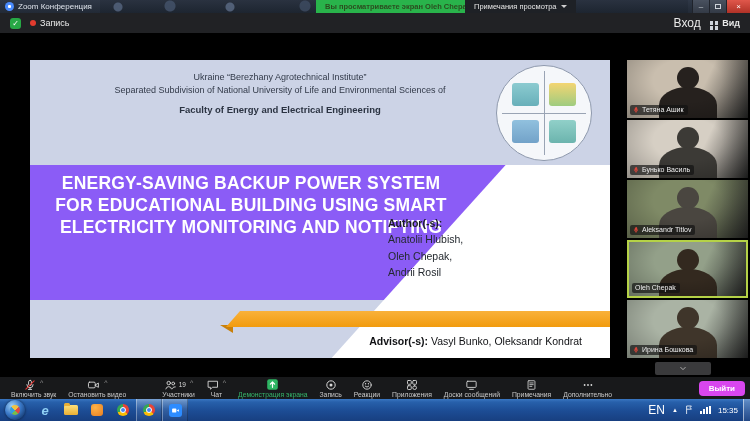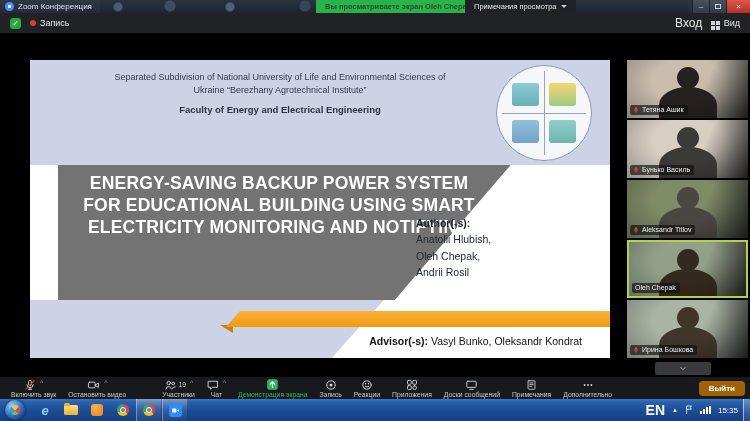--- a/index.html
+++ b/index.html
@@ -38,21 +38,21 @@
 
   
   .menubar { position:absolute; top:13px; left:0; right:0; height:20px; background:#212225;
     display:flex; align-items:center; padding:0 10px; gap:9px; z-index:19; }
   .shield { width:11px; height:11px; background:#27a845; border-radius:3px; color:#fff;
     font-size:8px; line-height:11px; text-align:center; cursor:pointer; }
   .rec { display:flex; align-items:center; gap:4px; color:#eaeaea; font-size:9px; }
   .rec-dot { width:6px; height:6px; border-radius:50%; background:#e23b2e; }
   .mspacer { flex:1; }
   .mb-link { color:#e8e8e8; font-size:12px; cursor:pointer; }
-  .mb-view { display:flex; align-items:center; color:#e8e8e8; font-size:9px; cursor:pointer; }
+  .mb-view { display:flex; align-items:center; color:#e8e8e8; font-size:9px; cursor:pointer;font-weight:bold; }
   .grid-ic { width:3.5px; height:3.5px; background:#cfd4db; box-shadow:5px 0 #cfd4db, 0 5px #cfd4db, 5px 5px #cfd4db; margin-right:9px; }
 
   
   .main { position:absolute; top:33px; left:0; right:0; height:344px; background:#000; }
 
   .slide { position:absolute; left:30px; top:27px; width:580px; height:298px; background:#fff; overflow:hidden; }
   .slide-header { position:absolute; top:0; left:0; right:0; height:105px; background:#ccd3e6; }
   .inst { position:absolute; top:11px; left:40px; width:420px; text-align:center; font-size:9px; color:#323a49; line-height:1.4; }
   .faculty { position:absolute; top:44px; left:40px; width:420px; text-align:center; font-size:9.5px; font-weight:bold; color:#2b3342; }
   .logo { position:absolute; top:5px; left:466px; width:96px; height:96px; border-radius:50%;
@@ -128,21 +128,21 @@
   .ic-ie { color:#8fd0f5; font-size:13px; font-style:italic; font-weight:bold; line-height:1; }
   .ic-folder { width:14px; height:10px; background:linear-gradient(#fde07a,#e9af35); border-radius:1.5px; position:relative; }
   .ic-folder::before { content:""; position:absolute; top:-2px; left:0; width:6px; height:3px;
     background:#e9af35; border-radius:1.5px 1.5px 0 0; }
   .ic-orange { width:12px; height:12px; border-radius:3px; background:radial-gradient(circle at 35% 30%, #ffb347, #e67e22); }
   .ic-chrome { width:12px; height:12px; border-radius:50%; position:relative;
     background:conic-gradient(#ea4335 0 130deg,#fbbc05 130deg 245deg,#34a853 245deg 360deg); }
   .ic-chrome::after { content:""; position:absolute; inset:3px; background:#4285f4; border:1px solid #fff; border-radius:50%; }
   .ic-zoom { width:13px; height:13px; border-radius:3px; background:#2d8cff; display:flex; align-items:center; justify-content:center; }
   .tray { margin-left:auto; display:flex; align-items:center; gap:7px; color:#fff; height:100%; padding-right:5px; }
-  .lang { font-size:14px; font-weight:bold; }
+  .lang { font-size:12px; font-weight:normal; }
   .caret-up { font-size:6px; line-height:1; }
   .sig { display:flex; align-items:flex-end; gap:1px; height:8px; }
   .sig i { width:2px; background:#fff; display:block; }
   .sig i:nth-child(1){height:3px} .sig i:nth-child(2){height:5px} .sig i:nth-child(3){height:7px} .sig i:nth-child(4){height:8px}
   .time { font-size:8px; }
   .show-desktop { width:7px; height:100%; background:linear-gradient(rgba(255,255,255,.25),rgba(255,255,255,.05));
     border-left:1px solid rgba(255,255,255,.55); cursor:pointer; }
 </style>
 </head>
 <body>
@@ -178,33 +178,33 @@
     <span class="mb-view">
       <span class="grid-ic"></span>
       <span>Вид</span>
     </span>
   </div>
 
   <div class="main">
     <div class="slide">
       <div class="slide-header" style="background: rgb(204, 211, 230);">
         <div class="inst">
+          <div>Ukraine “Berezhany Agrotechnical Institute”</div>
           <div>Separated Subdivision of National University of Life and Environmental Sciences of</div>
-          <div>Ukraine “Berezhany Agrotechnical Institute”</div>
         </div>
         <div class="faculty">Faculty of Energy and Electrical Engineering</div>
         <div class="logo">
           <span class="lq lq1"></span>
             <span class="lq lq2"></span>
           <span class="lq lq3"></span>
             <span class="lq lq4"></span>
         </div>
       </div>
 
-      <div class="title-band" style="background: #737373; margin-left: 28px;">
+      <div class="title-band" style="background: #8b5cf6;">
         <div class="wedge"></div>
         <div class="slide-title">
           <div>ENERGY-SAVING BACKUP POWER SYSTEM</div>
           <div>FOR EDUCATIONAL BUILDING USING SMART</div>
           <div>ELECTRICITY MONITORING AND NOTIFYING</div>
         </div>
         <div class="authors">
           <div class="albl">Author(-s):</div>
           <div>Anatolii Hlubish,</div>
           <div>Oleh Chepak,</div>
@@ -479,21 +479,21 @@
                   <circle cx="8" cy="8" r="1.2"></circle>
                   <circle cx="12.5" cy="8" r="1.2"></circle>
                 </g>
               </svg>
             </span>
 
     </span>
     <span class="tb-label">Дополнительно</span>
   </div>
 </div>
-    <button class="leave" style="background: #a16207;">Выйти</button>
+    <button class="leave" style="background: #d946ef;">Выйти</button>
   </div>
 
   <div class="taskbar">
     <div class="orb">
         <div class="flag"></div>
       </div>
     <div class="task-icons">
       <div class="tslot">
           <span class="ic-ie">e</span>
         </div>

